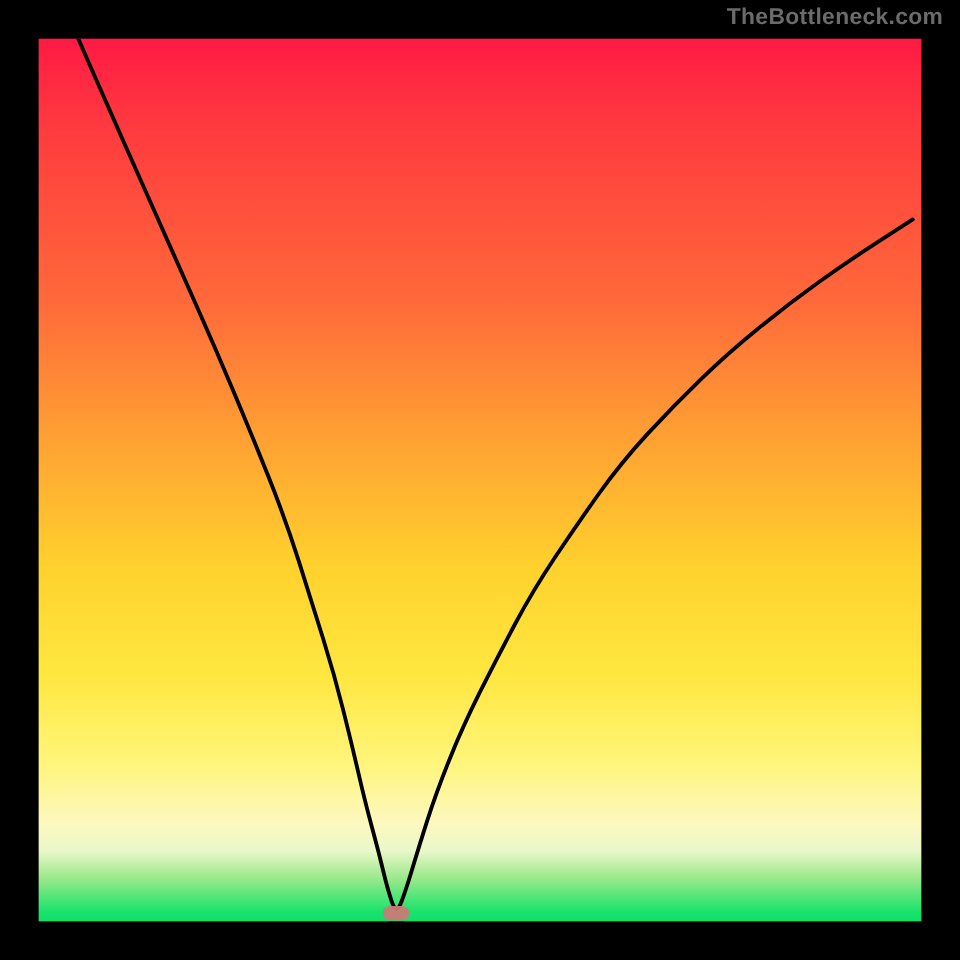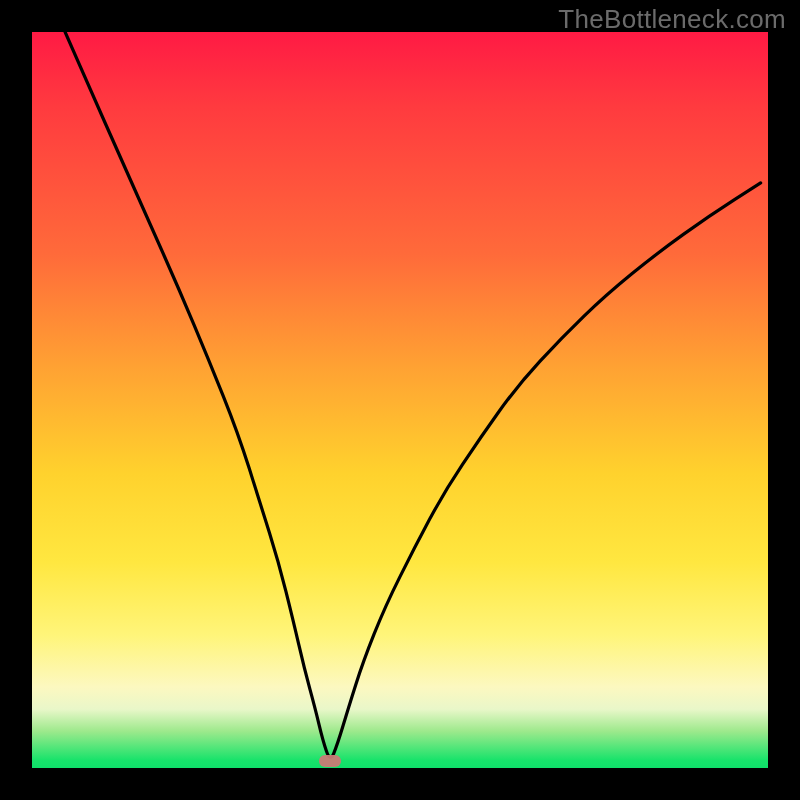--- a/index.html
+++ b/index.html
@@ -15,23 +15,23 @@
     position: relative;
     width: 800px;
     height: 800px;
     background: #000;
   }
   .watermark {
     position: absolute;
     top: 4px;
     right: 14px;
     color: #6b6b6b;
-    font-size: 26px;
+    font-size: 19px;
     letter-spacing: 0.3px;
-    font-weight: 400;
+    font-weight: 700;
     z-index: 50;
   }
   .plot {
     position: absolute;
     left: 32px;
     top: 32px;
     width: 736px;
     height: 736px;
     overflow: hidden;
   }

